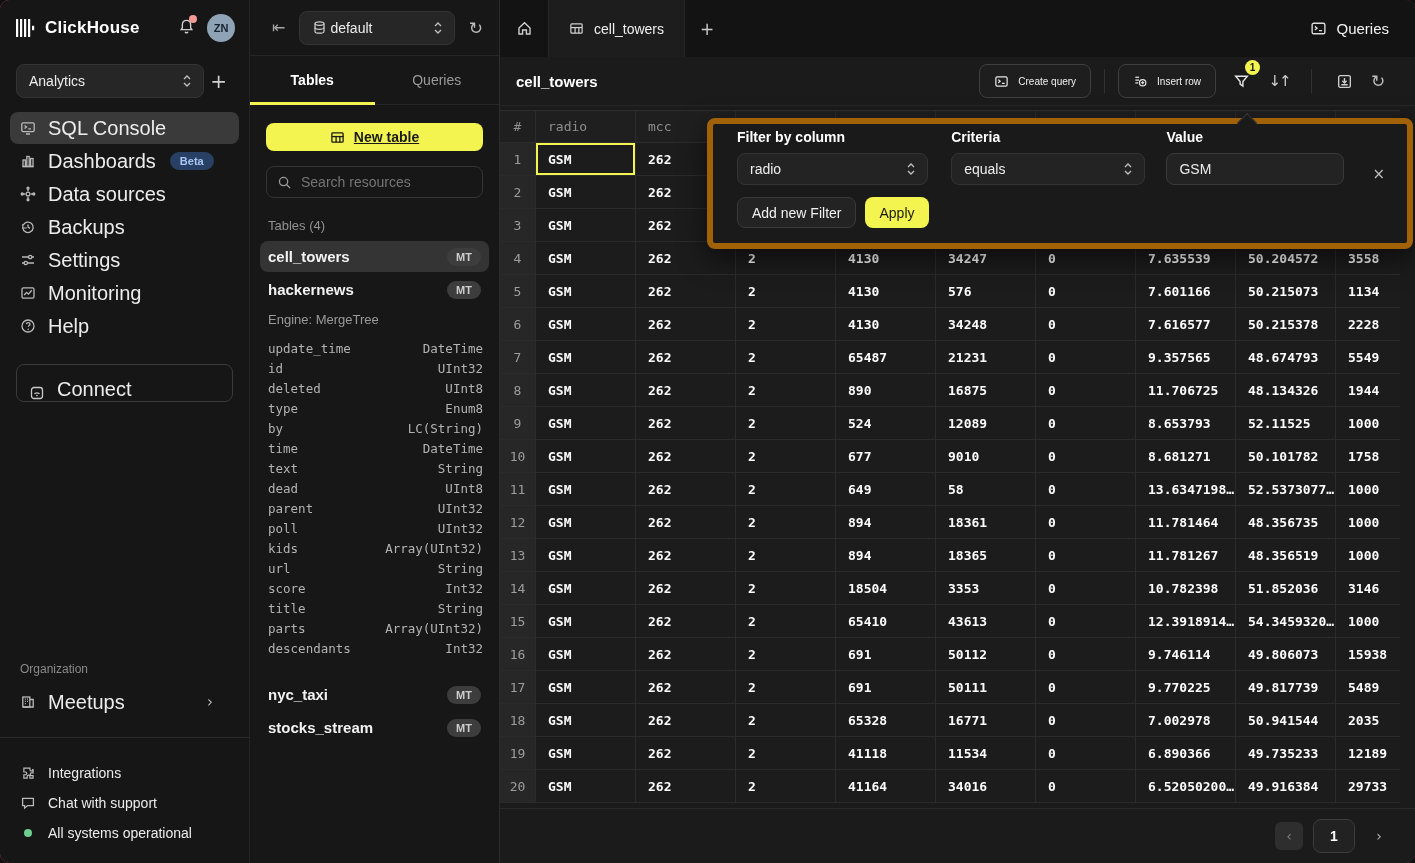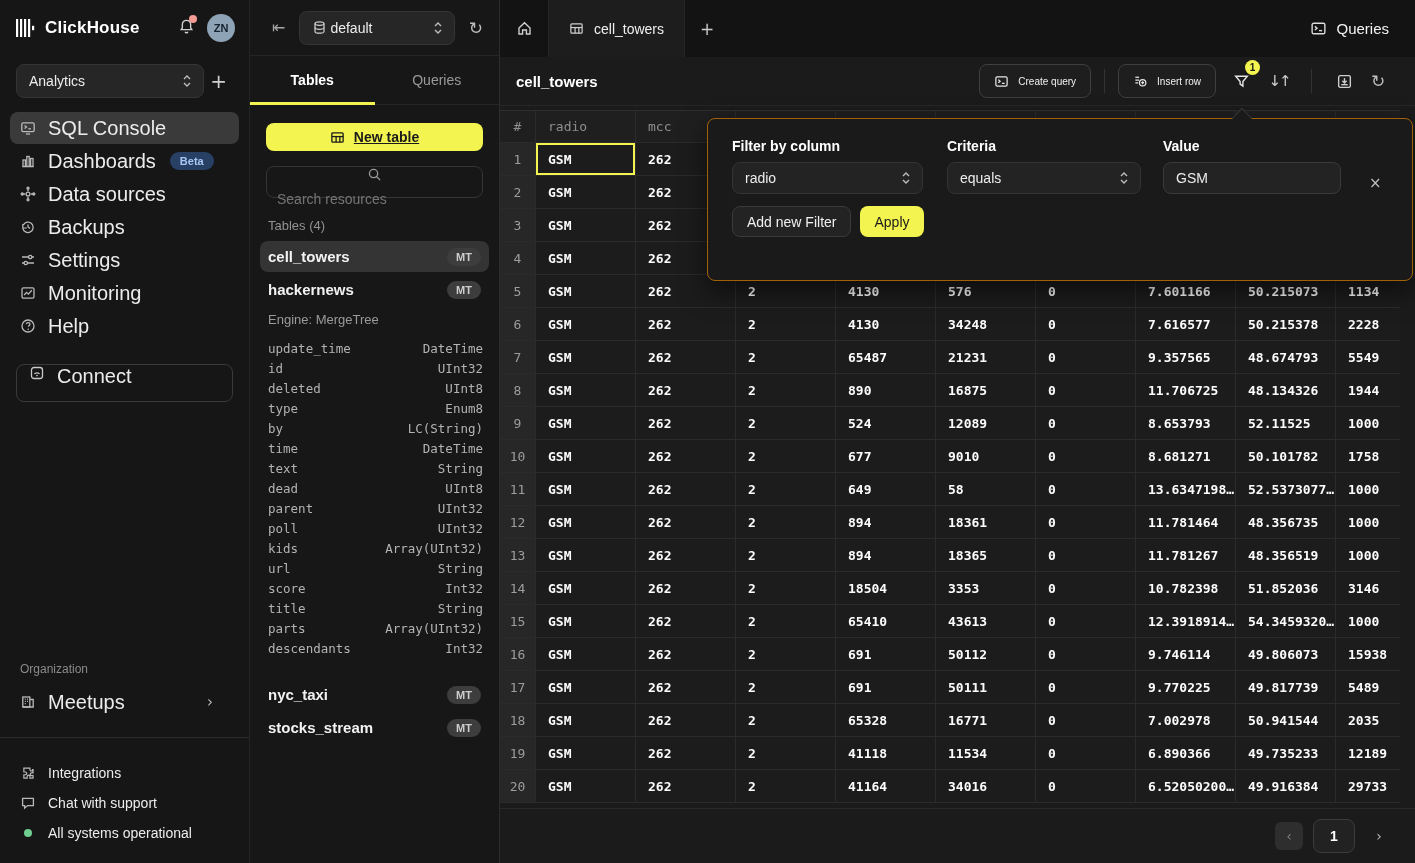--- a/index.html
+++ b/index.html
@@ -1,18 +1,18 @@
 <!DOCTYPE html>
 <html><head>
 <meta charset="utf-8">
 <style>
   * { margin:0; padding:0; box-sizing:border-box; }
   html,body { background:#0f0f0f; }
   body { font-family:"Liberation Sans", sans-serif; color:#e8e8e8; }
-  #app { position:relative; width:1415px; height:863px; background:#ec4899; overflow:hidden; }
+  #app { position:relative; width:1415px; height:863px; background:#ec4899; overflow:hidden;border-radius:9px; }
   .icn { display:inline-flex; align-items:center; justify-content:center; color:#b9b9b9; flex:0 0 auto; }
   .icn svg { display:block; }
   .glyph { font-family:"DejaVu Sans", sans-serif; }
 
   
   #sidebar { position:absolute; left:0; top:0; width:250px; height:863px; background:#161616; border-right:1px solid #242424; }
   .sb-head { display:flex; align-items:center; height:56px; padding:0 14px 0 16px; }
   .logo-wrap { display:flex; align-items:center; gap:9px; flex:1; }
   .logo-name { font-size:17px; font-weight:700; color:#fff; letter-spacing:.2px; }
   .bell-wrap { position:relative; margin-right:12px; cursor:pointer; }
@@ -21,21 +21,21 @@
   .ws-row { display:flex; align-items:center; padding:8px 16px 14px; }
   .select { display:flex; align-items:center; background:#262626; border:1px solid #343434; border-radius:8px; height:34px; padding:0 10px 0 12px; cursor:pointer; }
   .select .sel-label { flex:1; font-size:14px; color:#ededed; }
   .plus-btn { font-size:20px; color:#cfcfcf; cursor:pointer; line-height:1; padding:2px 6px; }
   #ws-select { flex:1; }
   .nav { padding:0 10px; }
   .nav-item { display:flex; align-items:center; gap:12px; height:32px; border-radius:8px; padding:0 10px; cursor:pointer; margin-bottom:1px; }
   .nav-item.active { background:#3a3a3a; }
   .nav-label { font-size:20px; color:#ececec; }
   .beta-badge { background:#274064; color:#a9c7f5; font-size:11px; font-weight:700; border-radius:10px; padding:3px 10px; margin-left:2px; }
-  .connect-btn { display:flex; align-items:flex-start; gap:12px; margin:22px 16px 0; height:38px; border:1px solid #3a3a3a; border-radius:8px; padding:0 12px; cursor:pointer; }
+  .connect-btn { display:flex; align-items:flex-end; gap:12px; margin:22px 16px 0; height:38px; border:1px solid #3a3a3a; border-radius:8px; padding:0 12px; cursor:pointer; }
   .org-label { font-size:12px; color:#8a8a8a; padding:0 20px; position:absolute; top:662px; }
   #meetups { position:absolute; top:686px; left:10px; right:26px; }
   .nav-item .spacer { flex:1; }
   .chev-r { color:#bdbdbd; font-size:15px; }
   .sb-divider { position:absolute; top:737px; left:0; width:250px; height:1px; background:#2a2a2a; }
   #sb-footer { position:absolute; top:758px; left:10px; right:10px; }
   .foot-item { display:flex; align-items:center; gap:12px; height:30px; border-radius:8px; padding:0 10px; cursor:pointer; }
   .foot-item .nav-label { font-size:14px; }
   .status-dot { width:8px; height:8px; border-radius:50%; background:#6fce8f; margin:0 4px; }
 
@@ -44,21 +44,21 @@
   .ex-head { display:flex; align-items:center; height:56px; padding:0 16px 0 22px; border-bottom:1px solid #262626; gap:14px; }
   .back-ic { font-size:16px; color:#a5a5a5; cursor:pointer; }
   #db-select { flex:1; display:flex; gap:3px; }
   .refresh-ic { font-size:17px; color:#bdbdbd; cursor:pointer; }
   .ex-tabs { display:flex; height:49px; border-bottom:1px solid #262626; }
   .ex-tab { flex:1; display:flex; align-items:center; justify-content:center; font-size:14px; color:#9a9a9a; cursor:pointer; position:relative; }
   .ex-tab.active { color:#fff; font-weight:700; }
   .ex-tab.active::after { content:""; position:absolute; left:0; right:0; bottom:-1px; height:3px; background:#f3f44f; }
   .new-table-btn { display:flex; align-items:center; justify-content:center; gap:9px; margin:18px 16px 0; height:28px; background:#f3f44f; border-radius:8px; color:#1a1a1a; font-size:14px; font-weight:700; cursor:pointer;text-decoration:underline; }
   .new-table-btn .icn { color:#1a1a1a; }
-  .search-box { display:flex; align-items:center; gap:9px; margin:15px 16px 0; height:32px; border:1px solid #343434; border-radius:8px; padding:0 10px;flex-direction:column; }
+  .search-box { display:flex; align-items:center; gap:9px; margin:15px 16px 0; height:32px; border:1px solid #343434; border-radius:8px; padding:0 10px; }
   .search-box input { background:transparent; border:none; outline:none; color:#dcdcdc; font-size:14px; width:100%; }
   .search-box input::placeholder { color:#757575; }
   .tables-label { font-size:13px; color:#929292; padding:20px 18px 8px; }
   .tbl-item { display:flex; align-items:center; margin:0 10px 2px; height:31px; border-radius:8px; padding:0 8px; cursor:pointer; }
   .tbl-item.active { background:#343434; }
   .tbl-name { flex:1; font-size:15px; font-weight:700; color:#f2f2f2; }
   .mt-badge { background:#3d3d3d; color:#cdcdcd; font-size:11px; font-weight:700; border-radius:10px; padding:3px 9px; }
   .engine-line { font-size:13px; color:#9a9a9a; padding:5px 18px 8px; }
   .schema { padding:6px 16px 10px 18px; font-family:"DejaVu Sans Mono", monospace; }
   .schema-row { display:flex; justify-content:space-between; height:20px; font-size:12.5px; color:#b3b3b3; }
@@ -93,21 +93,21 @@
   .grow.head .gnum { background:#1f1f1f; }
   .gcell.selected { box-shadow:inset 0 0 0 2px #f3f44f; }
 
   
   .bottombar { position:absolute; left:0; bottom:0; width:915px; height:55px; border-top:1px solid #2a2a2a; background:#1b1b1b; display:flex; align-items:center; justify-content:flex-end; padding-right:22px; gap:10px; }
   .pg-prev { width:28px; height:28px; border-radius:6px; background:#2e2e2e; color:#7c7c7c; display:flex; align-items:center; justify-content:center; font-size:14px; cursor:pointer; }
   .pg-page { width:42px; height:34px; border:1px solid #3c3c3c; border-radius:8px; background:#222; color:#fff; display:flex; align-items:center; justify-content:center; font-size:14px; font-weight:700; cursor:pointer; }
   .pg-next { width:28px; height:28px; color:#b5b5b5; display:flex; align-items:center; justify-content:center; font-size:14px; cursor:pointer; }
 
   
-  #filter-popup { position:absolute; left:207px; top:118px; width:706px; height:163px; background:#1a1a1a; border:1px solid #a16207; border-radius:8px; box-shadow:0 10px 28px rgba(0,0,0,.55); z-index:20; padding:19px 22px 0 24px; }
+  #filter-popup { position:absolute; left:207px; top:118px; width:706px; height:131px; background:#1a1a1a; border:6px solid #a16207; border-radius:8px; box-shadow:0 10px 28px rgba(0,0,0,.55); z-index:20; padding:5px 22px 0 24px; }
   .popup-caret { position:absolute; left:527px; top:-8px; width:14px; height:14px; background:#1a1a1a; border-left:1px solid #363636; border-top:1px solid #363636; transform:rotate(45deg); }
   .fp-grid { display:flex; align-items:flex-start; }
   .fp-col { display:flex; flex-direction:column; gap:8px; }
   .fp-label { font-size:14px; font-weight:700; color:#fff; }
   .fp-select { width:191px; height:32px; background:#232323; }
   .fp-select2 { width:194px; }
   .fp-input { width:178px; height:32px; background:#232323; border:1px solid #3a3a3a; border-radius:8px; padding:0 12px; color:#ececec; font-size:14px; outline:none; }
   .fp-close { margin:36px 0 0 28px; color:#bdbdbd; font-size:15px; cursor:pointer; }
   .fp-gap1 { width:24px; } .fp-gap2 { width:22px; }
   .fp-actions { display:flex; gap:9px; margin-top:12px; }

